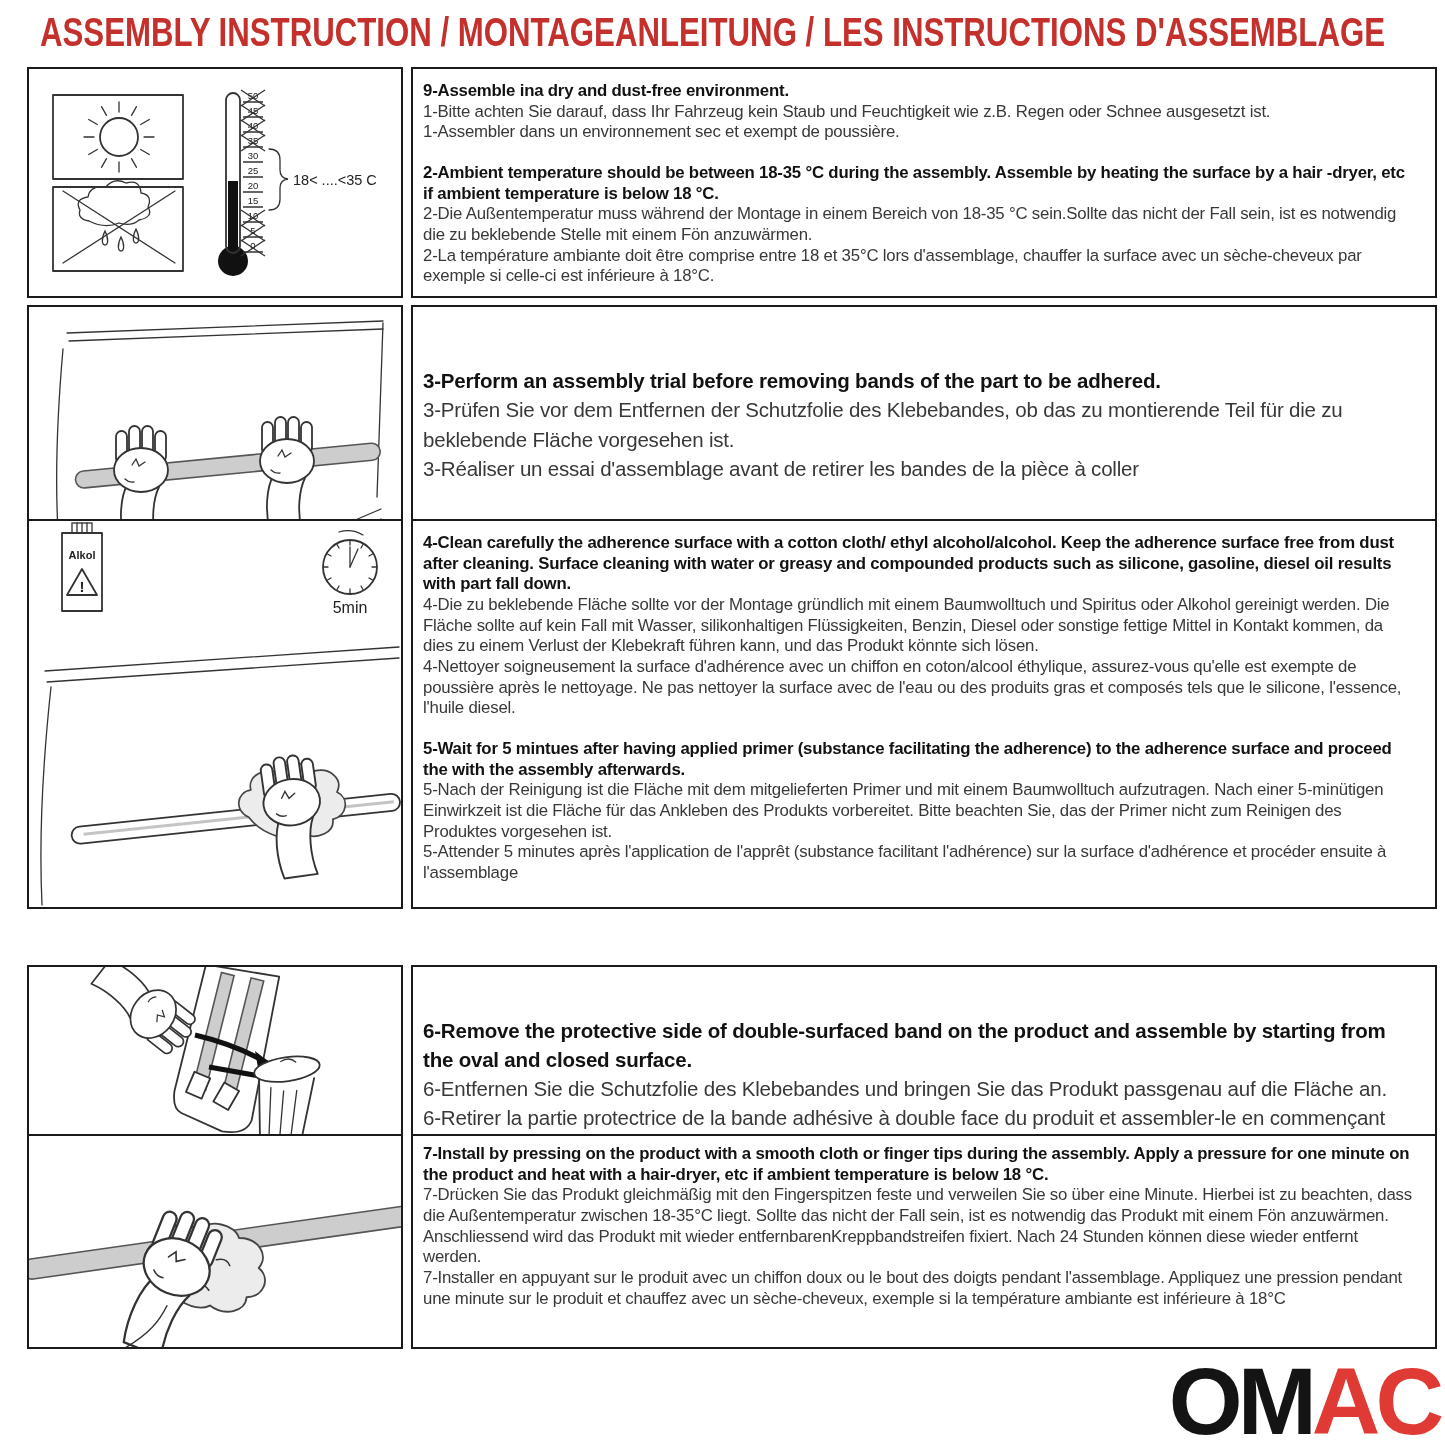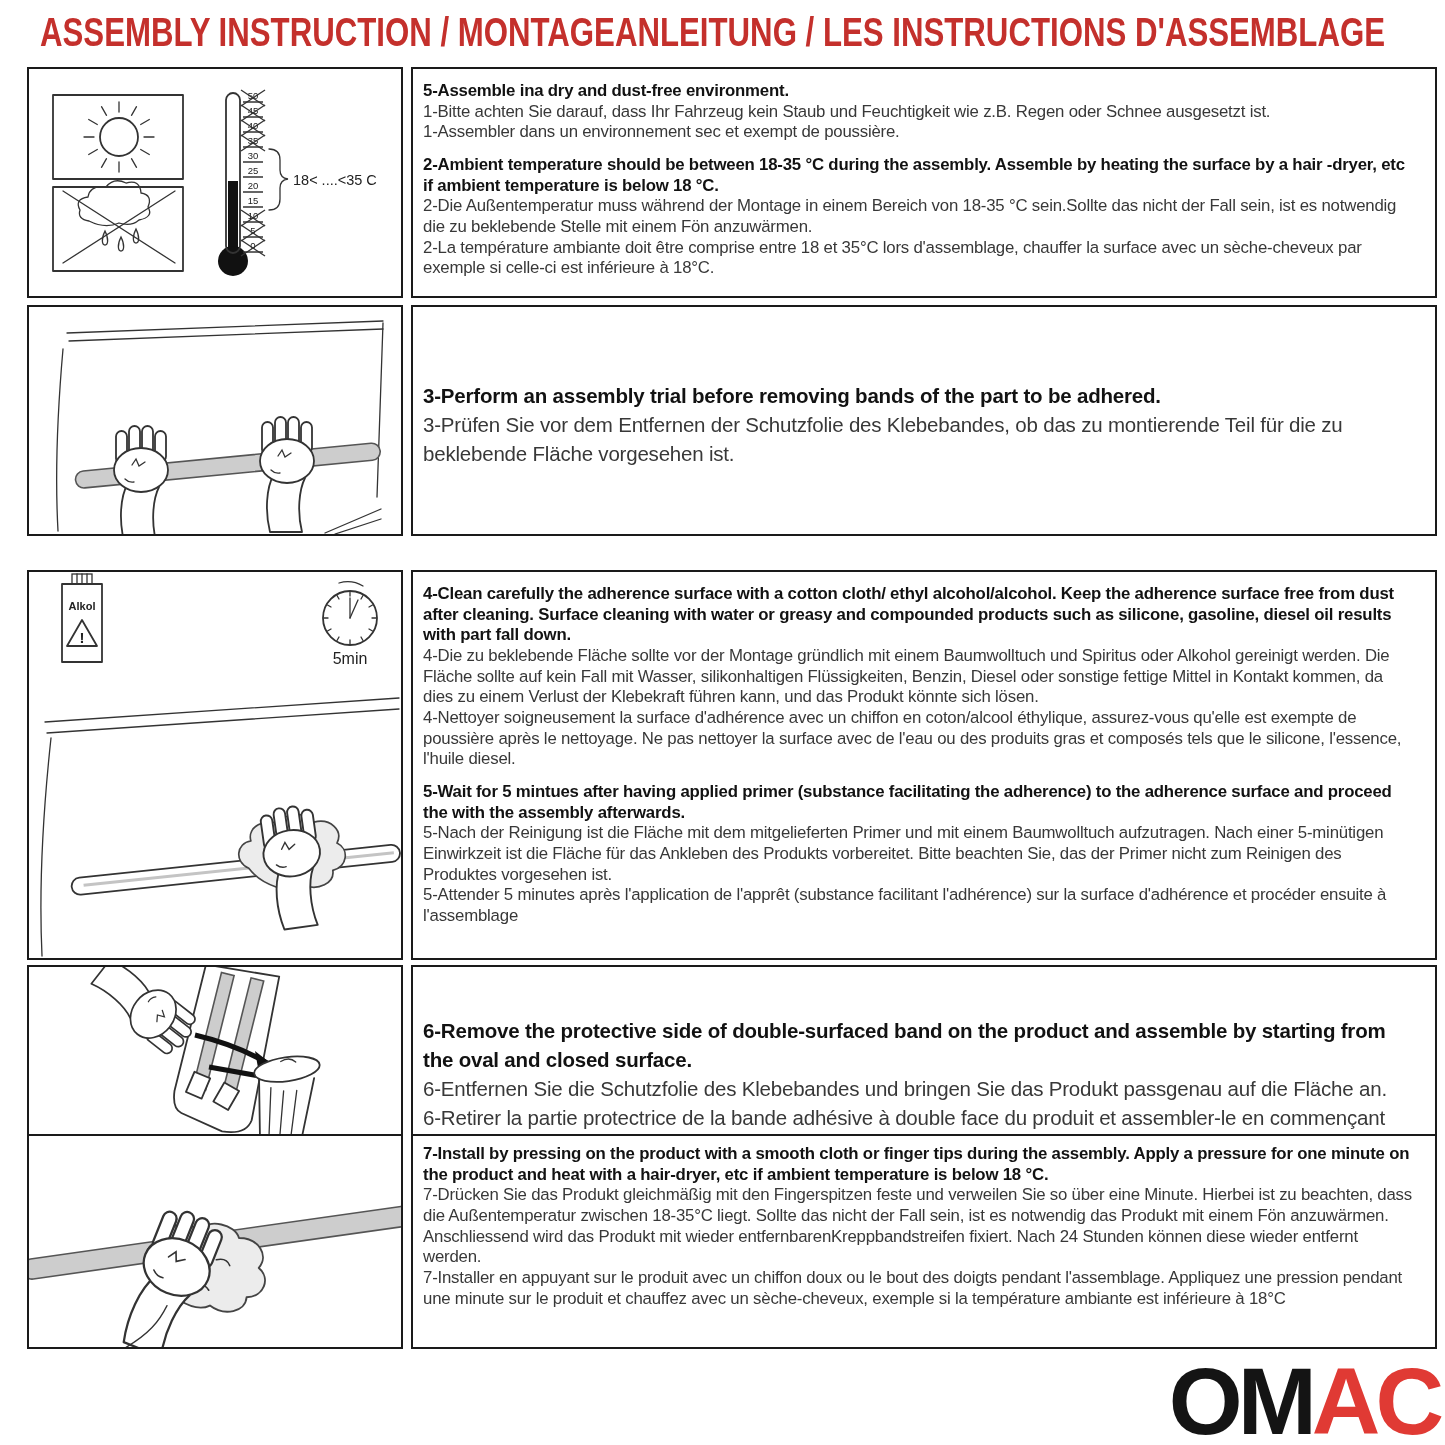--- a/index.html
+++ b/index.html
@@ -18,37 +18,37 @@
   .page{position:absolute;inset:0;}
   .title{
     position:absolute;left:40px;top:10px;margin:0;
     font-size:40px;font-weight:bold;color:var(--red);
     white-space:nowrap;letter-spacing:0;
     transform:scaleX(0.78);transform-origin:left top;
   }
   .row{position:absolute;left:27px;right:8px;display:flex;}
   #row1{top:67px;height:231px;}
   #row2{top:305px;height:231px;}
-  #row3{top:570px;height:390px;border-radius:20px;}
+  #row3{top:519px;height:390px;border-radius:20px;}
   #row4{top:937px;height:239px;margin-top:28px;}
   #row5{top:1134px;height:215px;}
   .figure{
     width:376px;flex:0 0 376px;border:2px solid var(--ink);
     box-sizing:border-box;margin-right:8px;background:#fff;text-align:right;
   }
   .figure svg{display:block;width:100%;height:100%;}
   .textbox{
     flex:1;border:2px solid var(--ink);box-sizing:border-box;
     background:#fff;padding:12px 18px 6px 10px;overflow:hidden;
   }
   .textbox.centered{display:flex;flex-direction:column;justify-content:center;padding-top:8px;padding-bottom:0;}
   .small .para{font-size:16.8px;line-height:1.23;letter-spacing:-0.2px;color:var(--txt);}
   .large .para{font-size:20.5px;line-height:1.42;letter-spacing:-0.2px;color:var(--txt);}
   .para.bold{font-weight:bold;color:var(--txt-bold);}
-  .para.gap{margin-top:12px;}
+  .para.gap{margin-top:20px;}
   #row5 .textbox{padding-top:8px;}
   .logo{
     position:absolute;right:4px;bottom:0;background:#fff;
     padding:0 2px 4px 12px;font-weight:bold;font-size:95px;line-height:0.82;
     letter-spacing:-5px;white-space:nowrap;
   }
   .logo .lg-black{color:#141414;}
   .logo .lg-red{color:var(--logo-red);}
   
   .ln{fill:none;stroke:var(--line);stroke-width:1.8;stroke-linecap:round;stroke-linejoin:round;}
@@ -153,21 +153,21 @@
               <text x="224" y="180" text-anchor="middle" font-size="9.5" fill="#333">0</text>
               <line x1="212" y1="187" x2="236" y2="171" stroke="#333" stroke-width="1.3"></line>
               <line x1="212" y1="171" x2="236" y2="187" stroke="#333" stroke-width="1.3"></line>
             </g>
           <path class="ln-thin" d="M240,80 Q251,80 251,91 L251,101 Q251,109 259,110 Q251,111 251,119 L251,130 Q251,141 240,141"></path>
           <text x="264" y="116" font-size="14.5">18&lt; ....&lt;35 C</text>
         </g>
       </svg>
     </div>
     <div class="textbox small">
-        <div class="para bold">5-Assemble ina dry and dust-free environment.</div>
+        <div class="para bold">9-Assemble ina dry and dust-free environment.</div>
         <div class="para">1-Bitte achten Sie darauf, dass Ihr Fahrzeug kein Staub und Feuchtigkeit wie z.B. Regen oder Schnee ausgesetzt ist.</div>
         <div class="para">1-Assembler dans un environnement sec et exempt de poussière.</div>
         <div class="para bold gap">2-Ambient temperature should be between 18-35 °C  during the assembly. Assemble by heating the surface by a hair -dryer, etc if ambient temperature is below 18 °C.</div>
         <div class="para">2-Die Außentemperatur muss während der Montage in einem Bereich von 18-35 °C  sein.Sollte das nicht der Fall sein, ist es notwendig die zu beklebende Stelle mit einem Fön anzuwärmen.</div>
         <div class="para">2-La température ambiante doit être comprise entre 18 et 35°C lors d'assemblage, chauffer la surface avec un sèche-cheveux par exemple si celle-ci est inférieure à 18°C.</div>
       </div>
   </div>
 
   <div class="row" id="row2">
     <div class="figure">
@@ -187,20 +187,21 @@
             <use href="#hand-grip" transform="translate(112,158)"></use>
           </g>
         <g>
             <use href="#hand-grip" transform="translate(258,149)"></use>
           </g>
       </svg>
     </div>
     <div class="textbox large centered">
         <div class="para bold">3-Perform an assembly trial before removing bands of the part to be adhered.</div>
         <div class="para">3-Prüfen Sie vor dem Entfernen der Schutzfolie des Klebebandes, ob das zu montierende Teil für die zu beklebende Fläche vorgesehen ist.</div>
+        <div class="para">3-Réaliser un essai d'assemblage avant de retirer les bandes de la pièce à coller</div>
       </div>
   </div>
 
   <div class="row" id="row3">
     <div class="figure">
       <svg viewBox="0 0 372 386" preserveAspectRatio="none">
         <g>
           <rect class="ln-thin" x="43" y="2" width="20" height="10" fill="#ddd"></rect>
           <line class="ln-thin" x1="48" y1="2" x2="48" y2="12"></line>
             <line class="ln-thin" x1="53" y1="2" x2="53" y2="12"></line>

